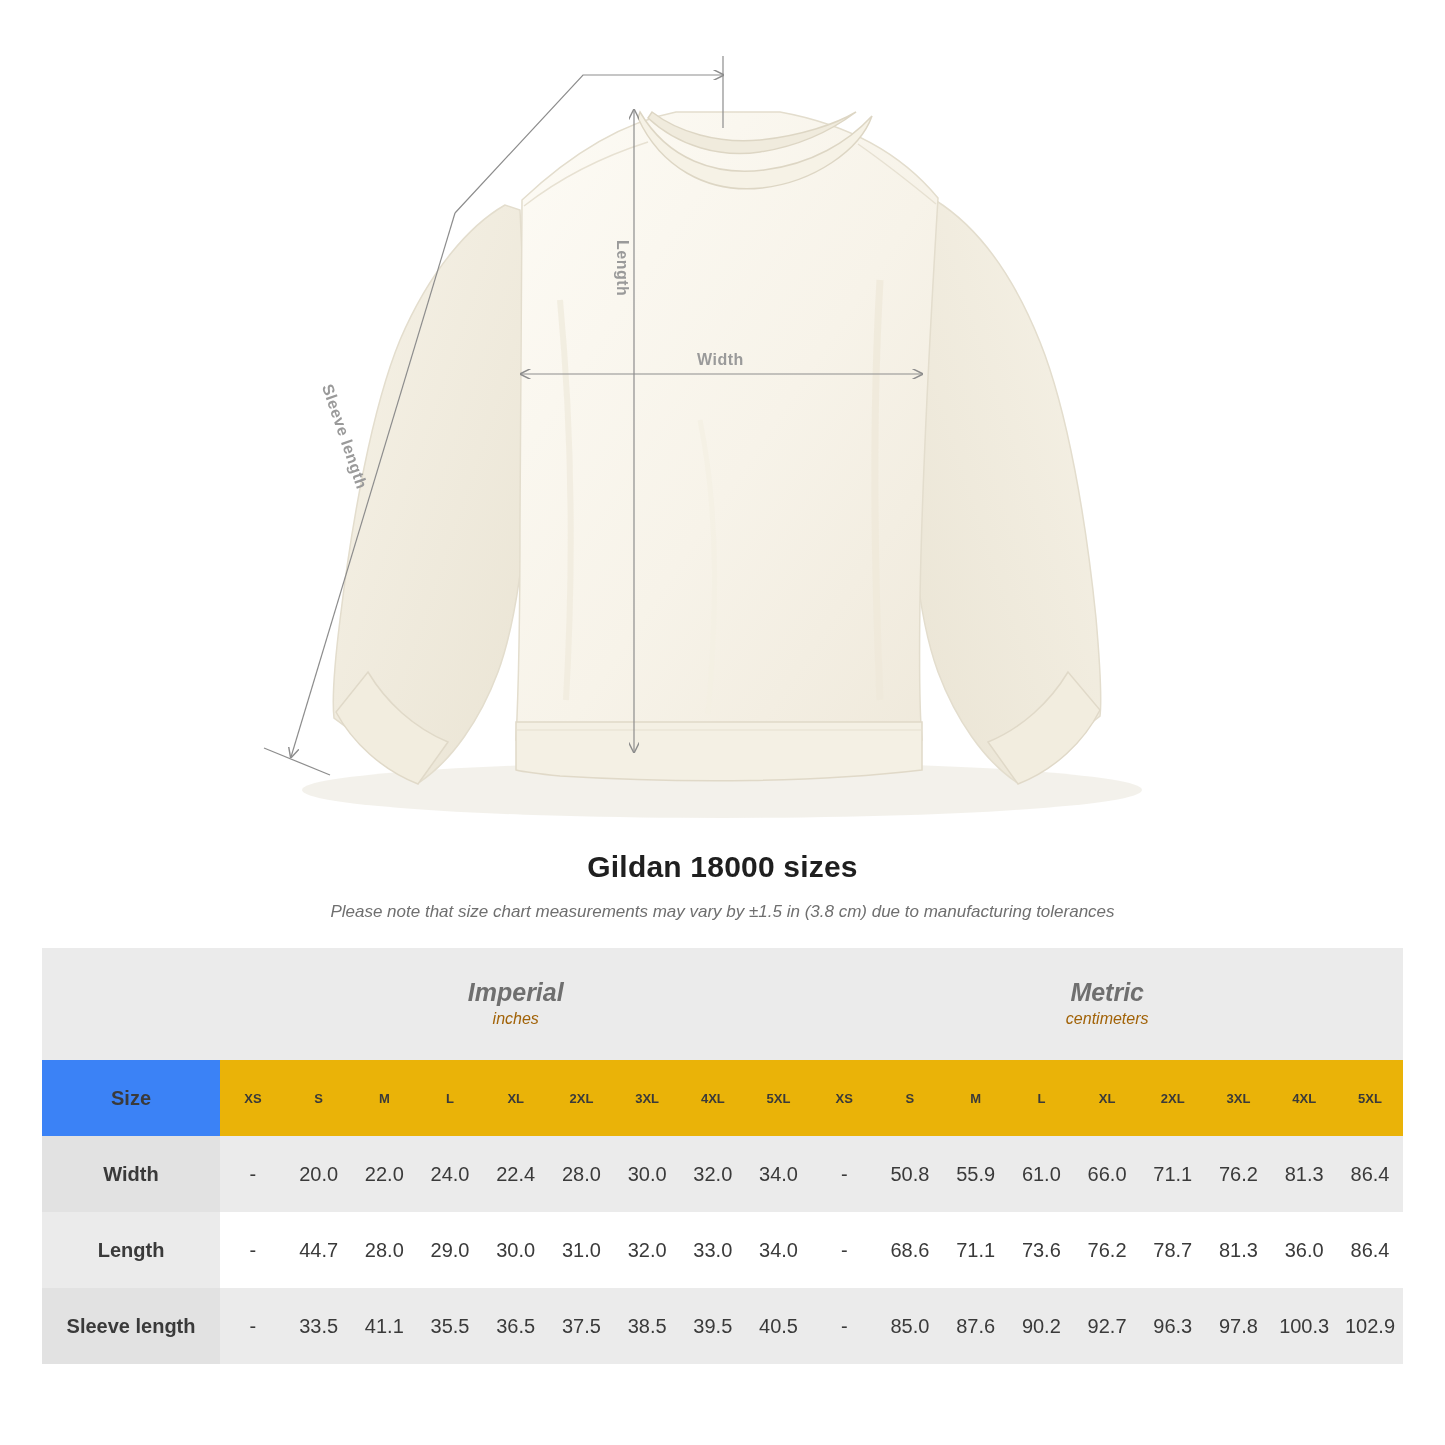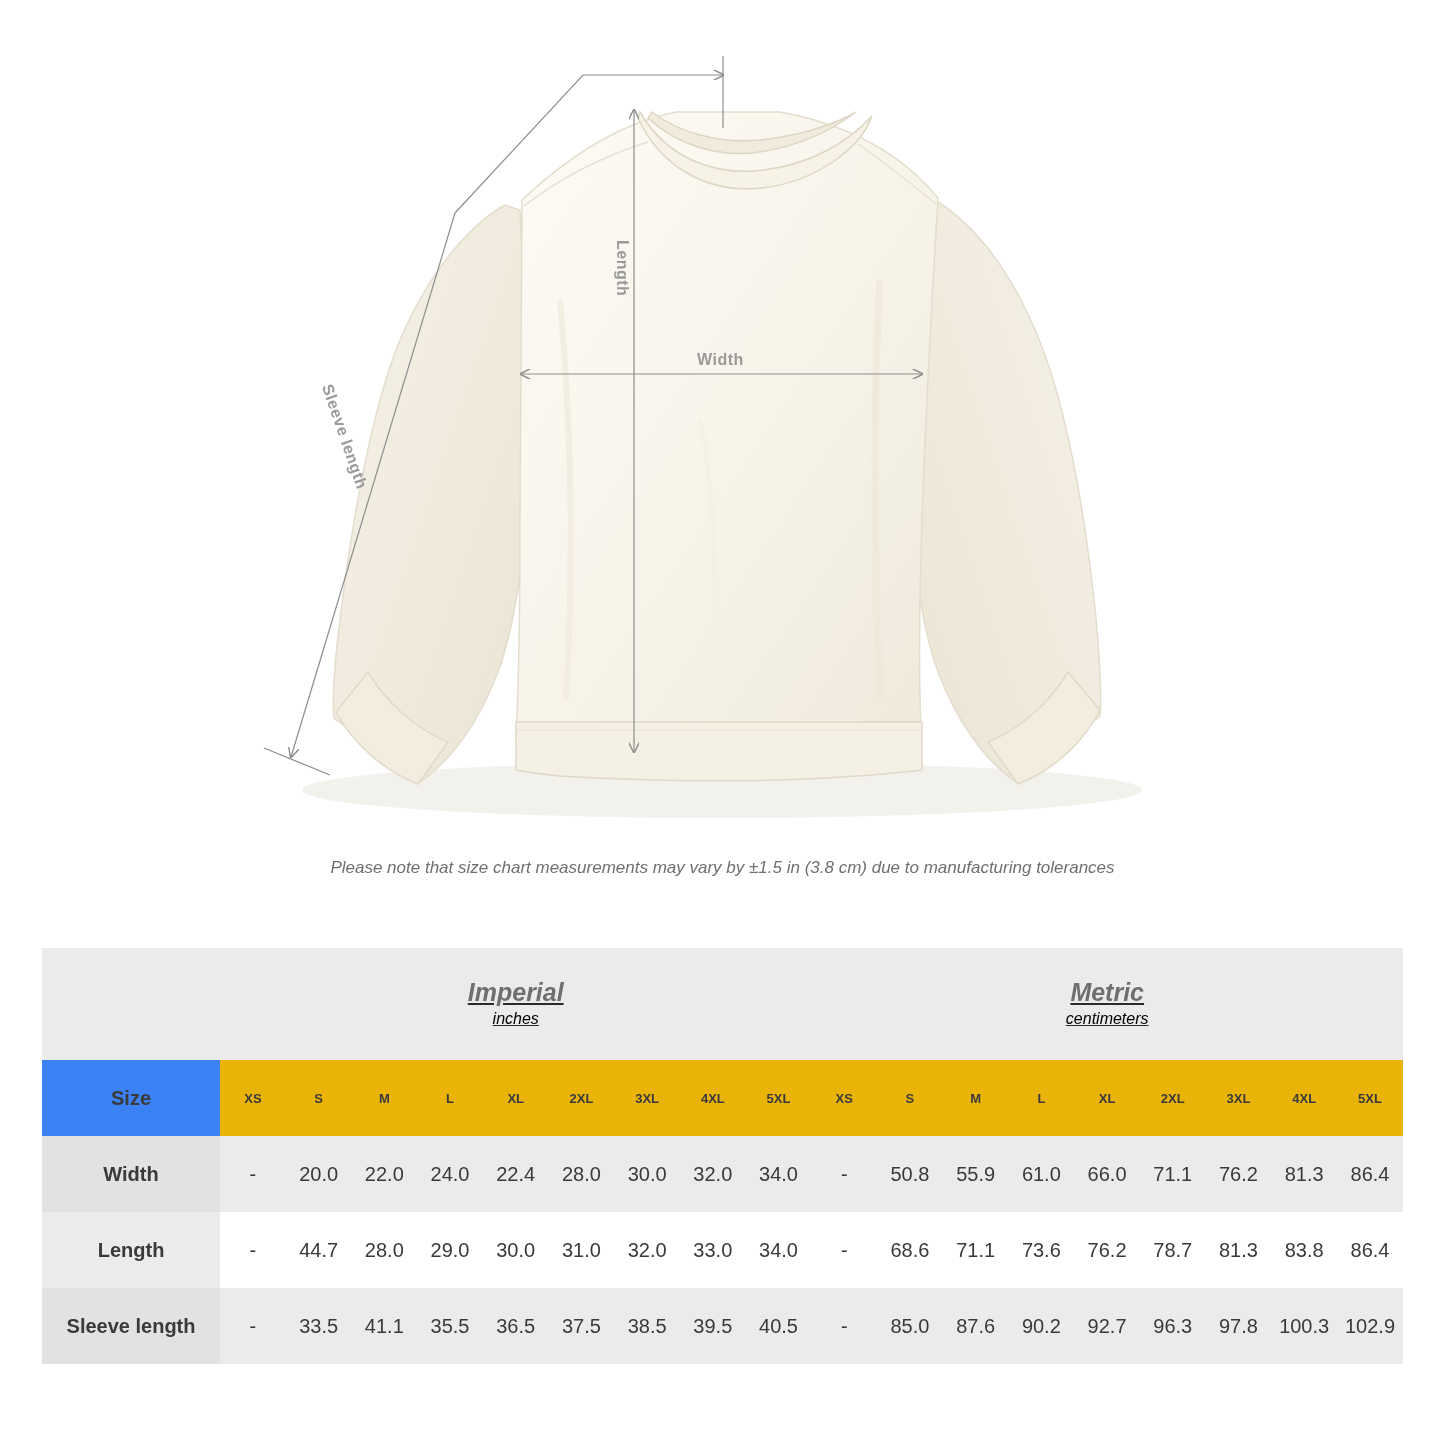--- a/index.html
+++ b/index.html
@@ -88,33 +88,32 @@
   }
   th, td {
     font-family: "Liberation Sans", sans-serif;
     text-align: center;
     vertical-align: middle;
     border: none;
   }
   .unit-head {
     height: 112px;
     background: #ebebeb;
-    text-decoration: underline;
   }
   .unit-head .unit-name {
     font-size: 25px;
     font-style: italic;
     font-weight: bold;
     color: #6f6f6f;
     line-height: 1.25;
   }
   .unit-head .unit-sub {
     font-size: 16px;
     font-style: italic;
-    color: #000000;
+    color: #a16207;
     line-height: 1.4;
   }
   tr.head-row td {
     height: 76px;
     font-size: 13px;
     font-weight: bold;
     color: #3a3a3a;
     background: #eab308;
   }
   tr.head-row td.rowlabel {
@@ -230,20 +229,21 @@
 
     <line x1="723" y1="56" x2="723" y2="128" stroke="#8d8d8d" stroke-width="1.2"></line>
   </svg>
 
   <div class="dim-label" id="label-length">Length</div>
   <div class="dim-label" id="label-width">Width</div>
   <div class="dim-label" id="label-sleeve">Sleeve length</div>
 </div>
 
 <div id="title-block">
+  <h1 id="chart-title">Gildan 18000 sizes</h1>
   <p id="chart-note">Please note that size chart measurements may vary by ±1.5 in (3.8 cm) due to manufacturing tolerances</p>
 </div>
 
 <div id="size-table-wrap">
   <table>
     <colgroup>
       <col class="col-label">
       <col class="col-val">
         <col class="col-val">
         <col class="col-val">
@@ -331,21 +331,21 @@
         <td>32.0</td>
         <td>33.0</td>
         <td>34.0</td>
         <td>-</td>
         <td>68.6</td>
         <td>71.1</td>
         <td>73.6</td>
         <td>76.2</td>
         <td>78.7</td>
         <td>81.3</td>
-        <td>83.8</td>
+        <td>36.0</td>
         <td>86.4</td>
       </tr>
 
       <tr class="data-row alt">
         <td class="rowlabel">Sleeve length</td>
         <td>-</td>
         <td>33.5</td>
         <td>41.1</td>
         <td>35.5</td>
         <td>36.5</td>

